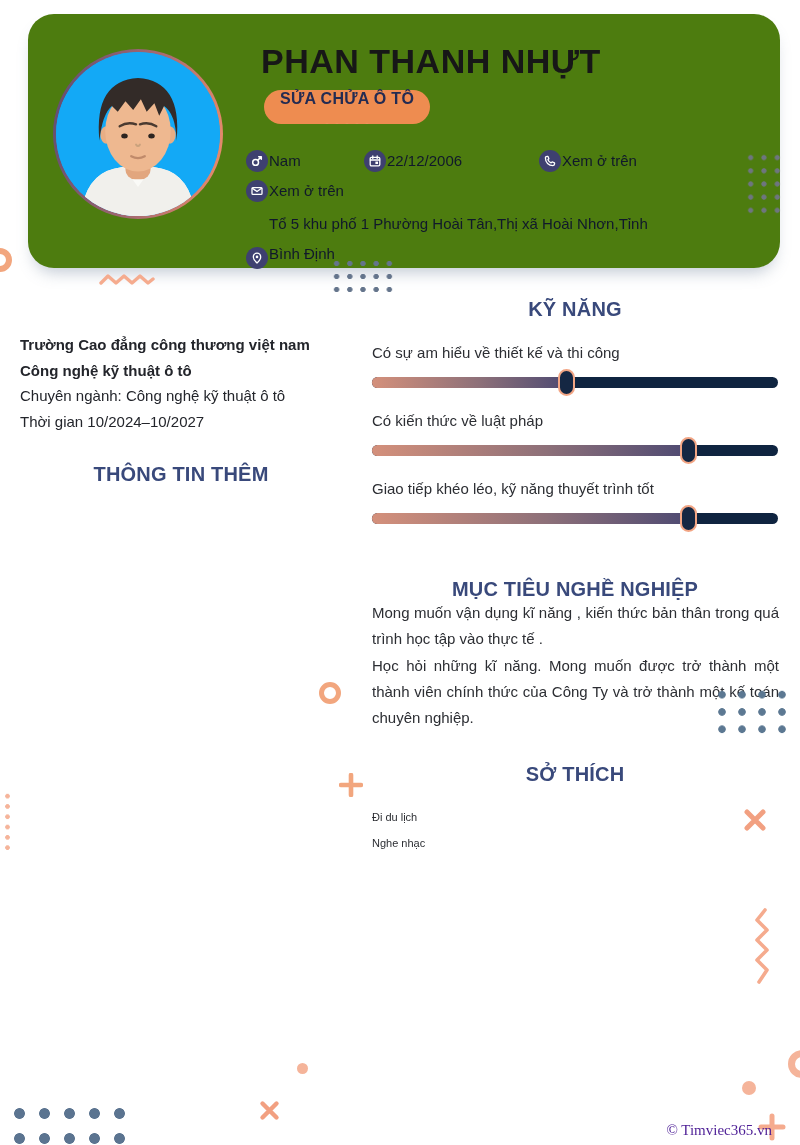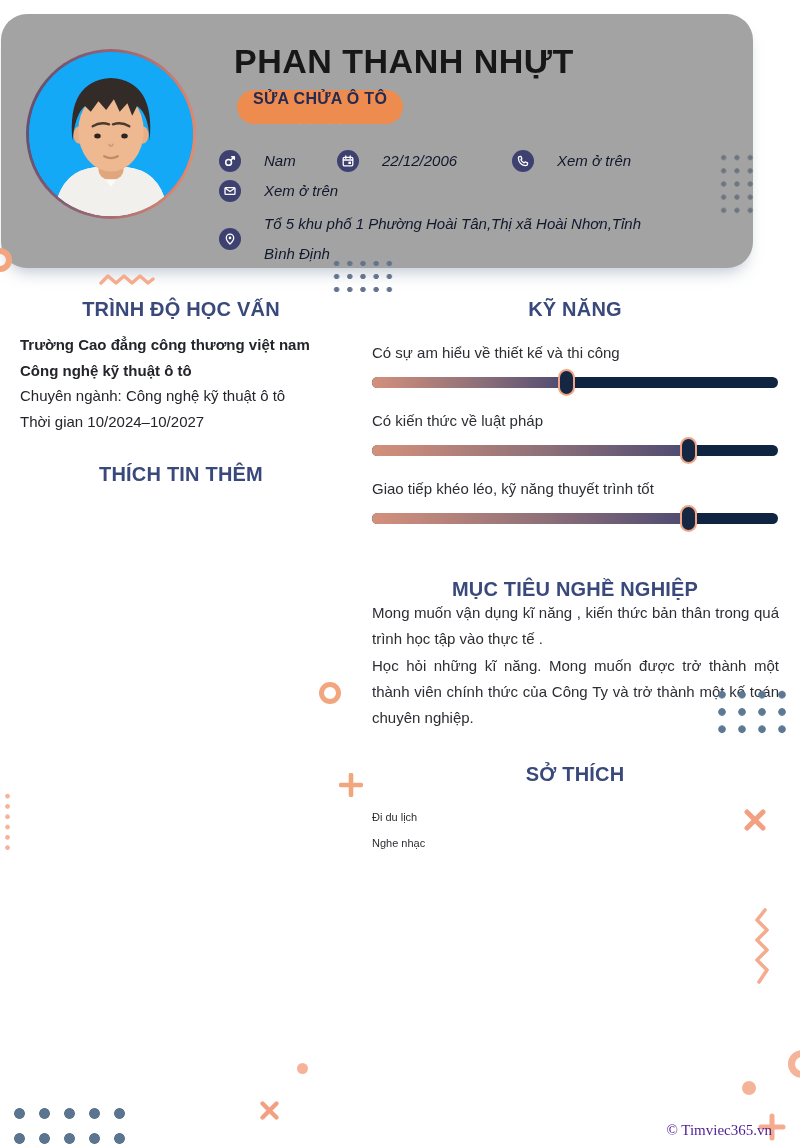--- a/index.html
+++ b/index.html
@@ -2,22 +2,22 @@
 <html><head>
 <meta charset="utf-8">
 <style>
   * { margin:0; padding:0; box-sizing:border-box; }
   html,body { background:#fff; }
   body { font-family:"Liberation Sans","DejaVu Sans",sans-serif; }
   .page { position:relative; width:800px; height:1145px; background:#fff; overflow:hidden; }
 
   
   .header-card{
-    position:absolute; left:1px; top:14px; width:752px; height:254px;
-    background:#a3a3a3; border-radius:26px;
+    position:absolute; left:28px; top:14px; width:752px; height:254px;
+    background:#4d7c0f; border-radius:26px;
     box-shadow:0 10px 16px -6px rgba(90,110,140,.38);
   }
   .avatar-ring{
     position:absolute; left:25px; top:35px; width:170px; height:170px;
     border-radius:50%; padding:3px;
     background:linear-gradient(100deg,#5d4b72 0%,#a86a70 55%,#ef8f6b 100%);
   }
   .avatar{ width:100%; height:100%; border-radius:50%; overflow:hidden; background:#13a9f6; }
   .avatar svg{ display:block; width:100%; height:100%; }
 
@@ -27,21 +27,21 @@
   }
   .badge{
     position:absolute; left:236px; top:76px; height:34px; padding:0 16px;
     background:#ee8c50; border-radius:17px; display:flex; align-items:center; gap:14px;flex-direction:column;
   }
   .badge-label{ font-size:16px; font-weight:700; color:#232b52; letter-spacing:.3px; white-space:nowrap; }
   .badge-dots{ width:50px; height:19px;
     background-image:radial-gradient(circle,#ffffff 2.3px,transparent 3px);
     background-size:10px 9.5px; }
 
-  .info-item{ position:absolute; display:flex; align-items:center; gap:23px;font-style:italic; }
+  .info-item{ position:absolute; display:flex; align-items:flex-end; gap:1px; }
   .info-ic{
     flex:0 0 auto; width:22px; height:22px; border-radius:50%; background:#3e4070;
     display:flex; align-items:center; justify-content:center;
   }
   .info-ic svg{ width:12px; height:12px; }
   .info-text{ font-size:15px; color:#10182b; line-height:22px; padding-top:1px; white-space:nowrap; }
   .info-text.wrap{ white-space:normal; width:382px; line-height:30px; padding-top:0; }
 
   .dotgrid{ position:absolute; }
 
@@ -176,29 +176,28 @@
          background-image:radial-gradient(circle,#6e7580 2.2px,transparent 2.9px); background-size:13.3px 13.2px;"></div>
   </div>
 
   <div class="ring" style="left:-12px; top:248px; width:24px; height:24px; border-width:6px;"></div>
   <svg class="zig" style="left:99px; top:272px;" width="56" height="16">
     <polyline points="2,11 9,4 17,11 25,4 33,11 41,4 49,11 54,7" fill="none" stroke="#f5ab8e" stroke-width="3.4" stroke-linecap="round" stroke-linejoin="round"></polyline>
   </svg>
   <div class="dotgrid" style="left:330px; top:257px; width:66px; height:40px;
        background-image:radial-gradient(circle,#64748b 2.3px,transparent 3px); background-size:13.2px 13px;"></div>
 
-  <div class="sec-heading h-left" style="top:298px;">TRÌNH ĐỘ HỌC VẤN</div>
   <div class="edu">
     <div class="b">Trường Cao đẳng công thương việt nam</div>
     <div class="b">Công nghệ kỹ thuật ô tô</div>
     <div>Chuyên ngành: Công nghệ kỹ thuật ô tô</div>
     <div>Thời gian 10/2024–10/2027</div>
   </div>
 
-  <div class="sec-heading h-left" style="top:463px;">THÍCH TIN THÊM</div>
+  <div class="sec-heading h-left" style="top:463px;">THÔNG TIN THÊM</div>
 
   <div class="sec-heading h-right" style="top:298px;">KỸ NĂNG</div>
 
   <div class="skill" style="top:343px;">
     <div class="skill-label">Có sự am hiểu về thiết kế và thi công</div>
     <div class="skill-track">
       <div class="skill-fill" style="width: 48%;"></div>
       <div class="skill-thumb" style="left: calc(48% - 9px);"></div>
     </div>
   </div>

